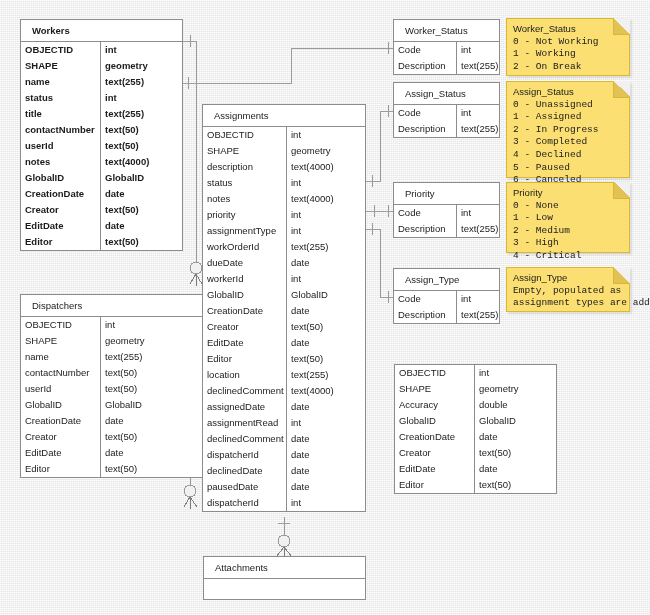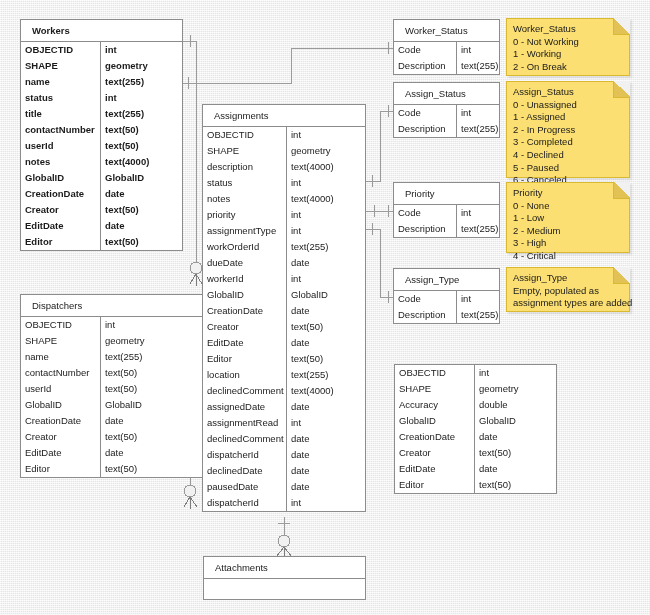--- a/index.html
+++ b/index.html
@@ -74,21 +74,21 @@
     line-height:12.6px;
     box-shadow:2px 2px 2px rgba(0,0,0,.10);
   }
   .note .fold{
     position:absolute;right:-1px;top:-1px;
     width:16px;height:16px;
     background:linear-gradient(225deg,#f1f1f1 0 50%, #e2c254 50% 100%);
     border-left:1px solid #d8b931;
     border-bottom:1px solid #d8b931;
   }
-  .note .nline{display:block;white-space:nowrap;}
+  .note .nline{display:block;white-space:nowrap;font-family:Liberation Mono, monospace;}
   .note .ntitle{display:block;white-space:nowrap;}
 </style>
 </head>
 <body>
 
 <div class="bg-noise"></div>
 
 <svg class="wires" viewBox="0 0 650 615" xmlns="http://www.w3.org/2000/svg">
   <g stroke="#9a9a9a" stroke-width="1" fill="none" shape-rendering="crispEdges">
 

